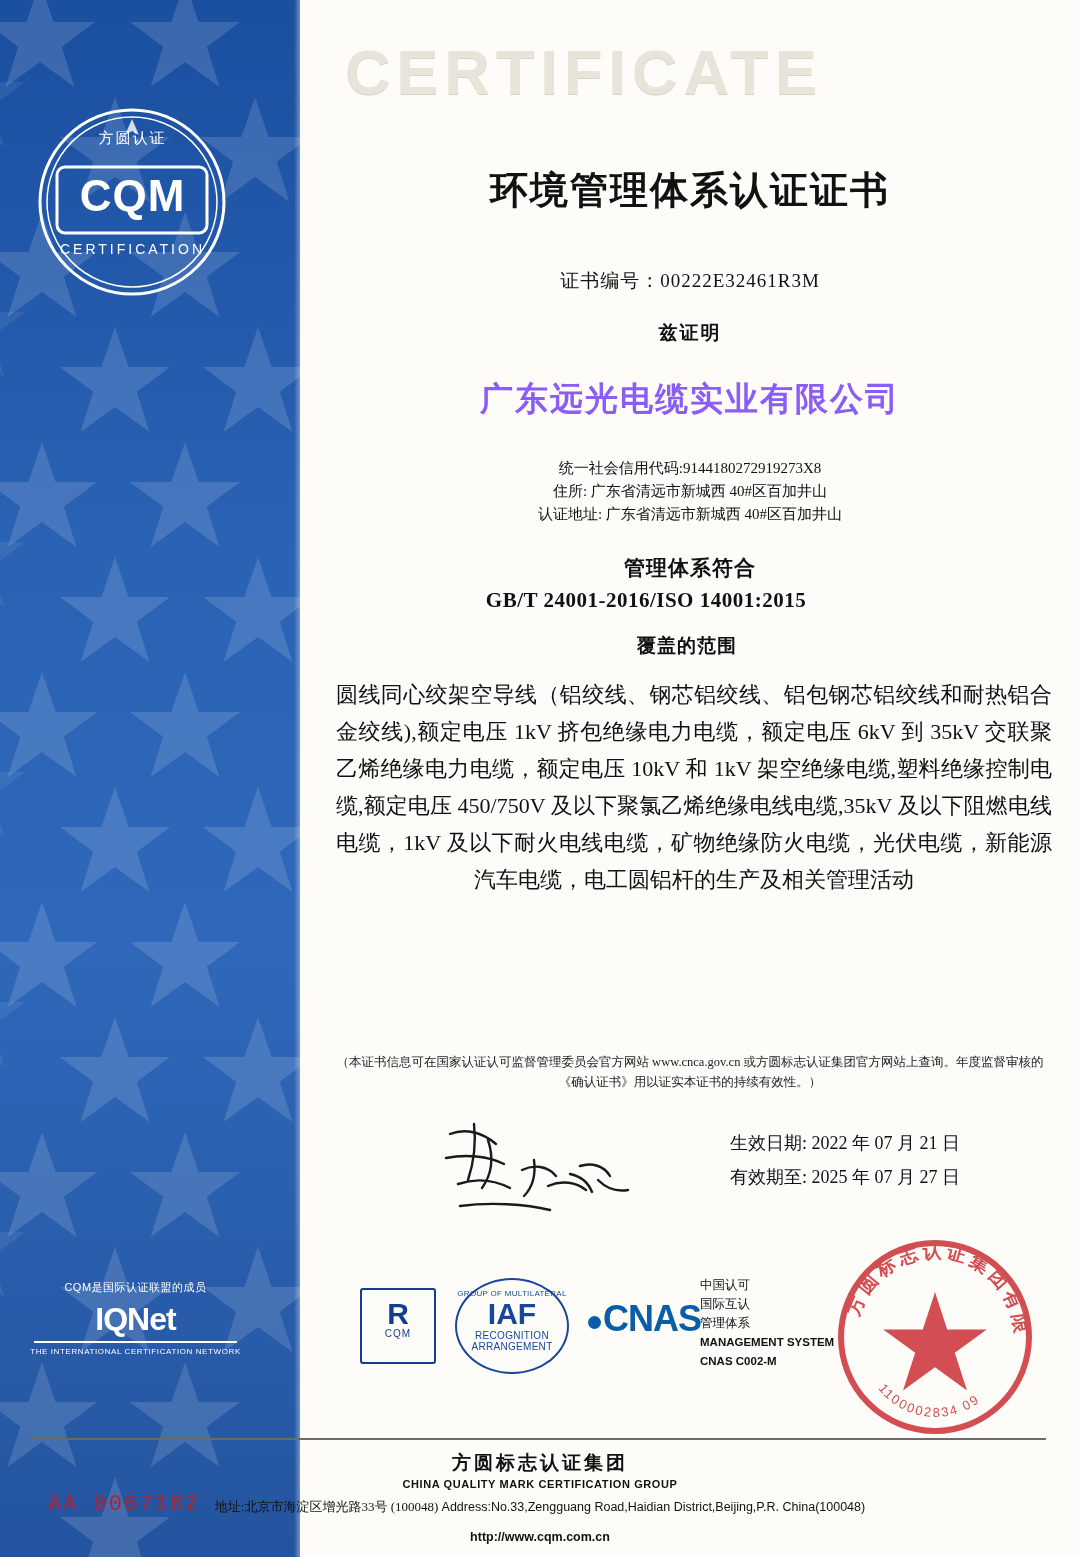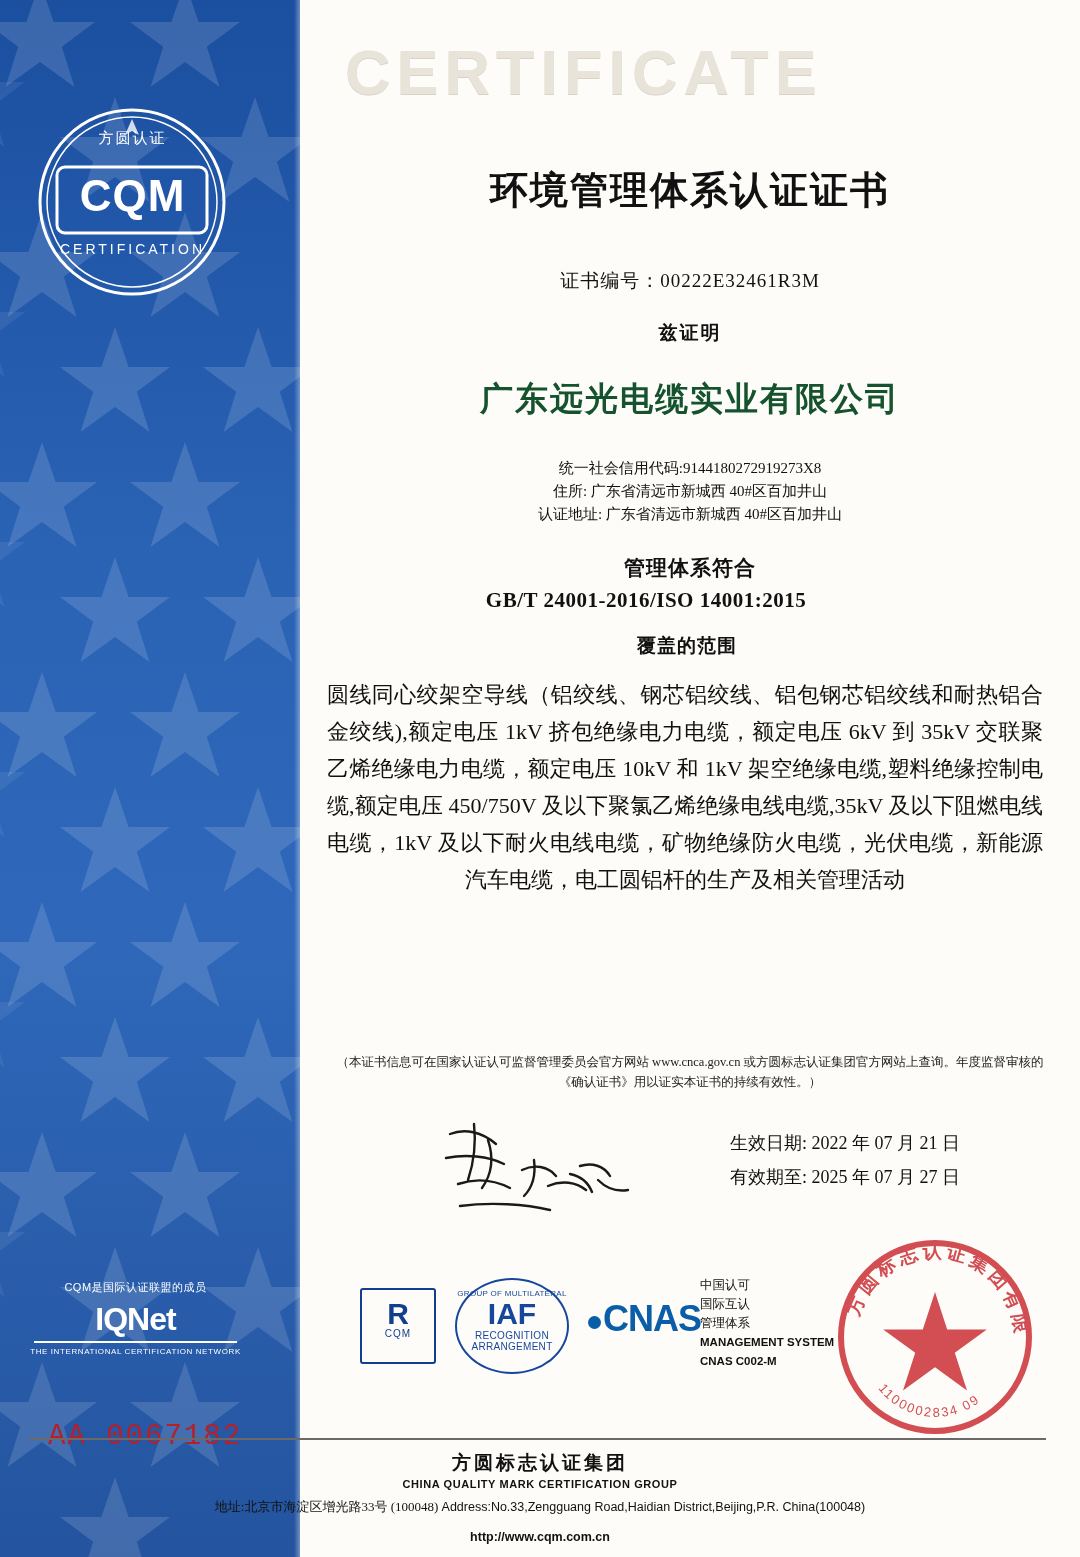--- a/index.html
+++ b/index.html
@@ -115,23 +115,23 @@
     background: #ffffff;
     margin: 3px 6px 4px 6px;
   }
   .iqnet .line3 {
     font-size: 8px;
     letter-spacing: 0.6px;
     font-family: "Liberation Sans", sans-serif;
   }
   .serial {
     position: absolute;
-    left: 48px; top: 1420px;
+    left: 48px; top: 1492px;
     font-family: "Liberation Mono", monospace;
-    font-size: 29px;
+    font-size: 22px;
     color: #b5202a;
     letter-spacing: 2px;
   }
   
   .content {
     position: absolute;
     left: 300px; top: 0;
     width: 780px; height: 1557px;
   }
   .title {
@@ -163,21 +163,21 @@
     color: #111;
     letter-spacing: 2px;
   }
   .company {
     position: absolute;
     left: 0; top: 377px;
     width: 780px;
     text-align: center;
     font-size: 33px;
     font-weight: bold;
-    color: #14532d;
+    color: #8b5cf6;
     letter-spacing: 2px;
   }
   .addr {
     position: absolute;
     left: 0; top: 457px;
     width: 780px;
     text-align: center;
     font-size: 15px;
     line-height: 23px;
     color: #111;
@@ -208,21 +208,21 @@
     width: 682px;
     text-align: center;
     font-size: 19px;
     font-weight: bold;
     color: #111;
     letter-spacing: 1px;
     padding-left: 46px;
   }
   .scope-body {
     position: absolute;
-    left: 27px; top: 676px;
+    left: 36px; top: 676px;
     width: 716px;
     text-align: justify;
     text-align-last: center;
     font-size: 22px;
     line-height: 37px;
     color: #111;
   }
   .note {
     position: absolute;
     left: 36px; top: 1052px;

